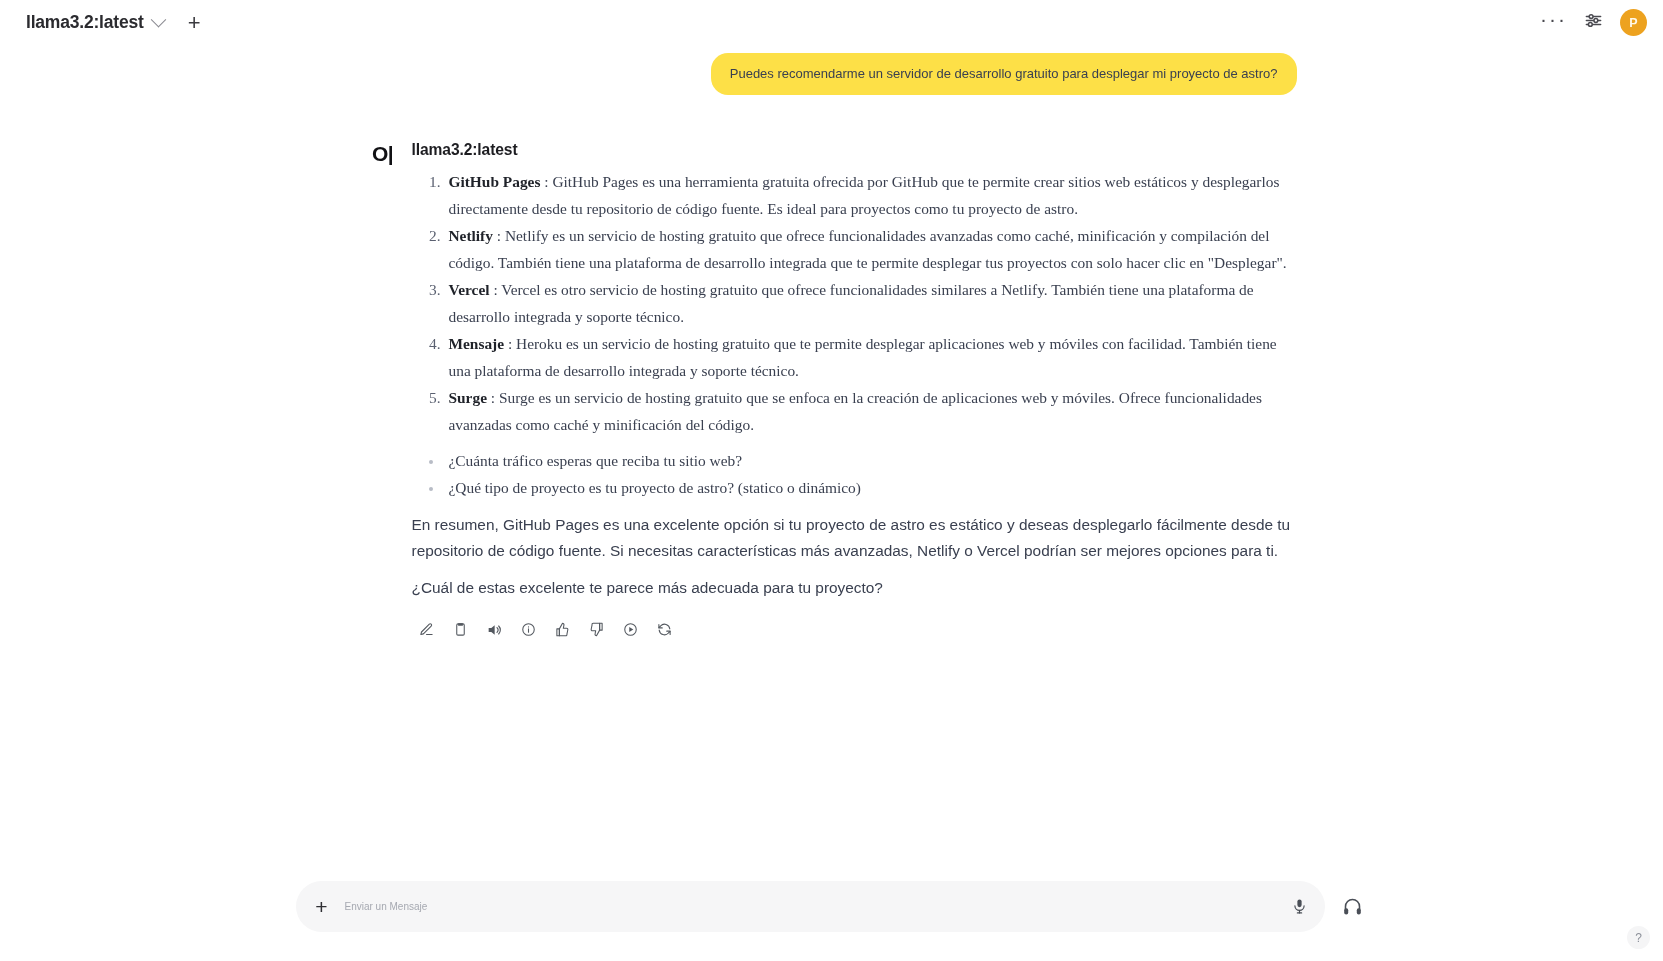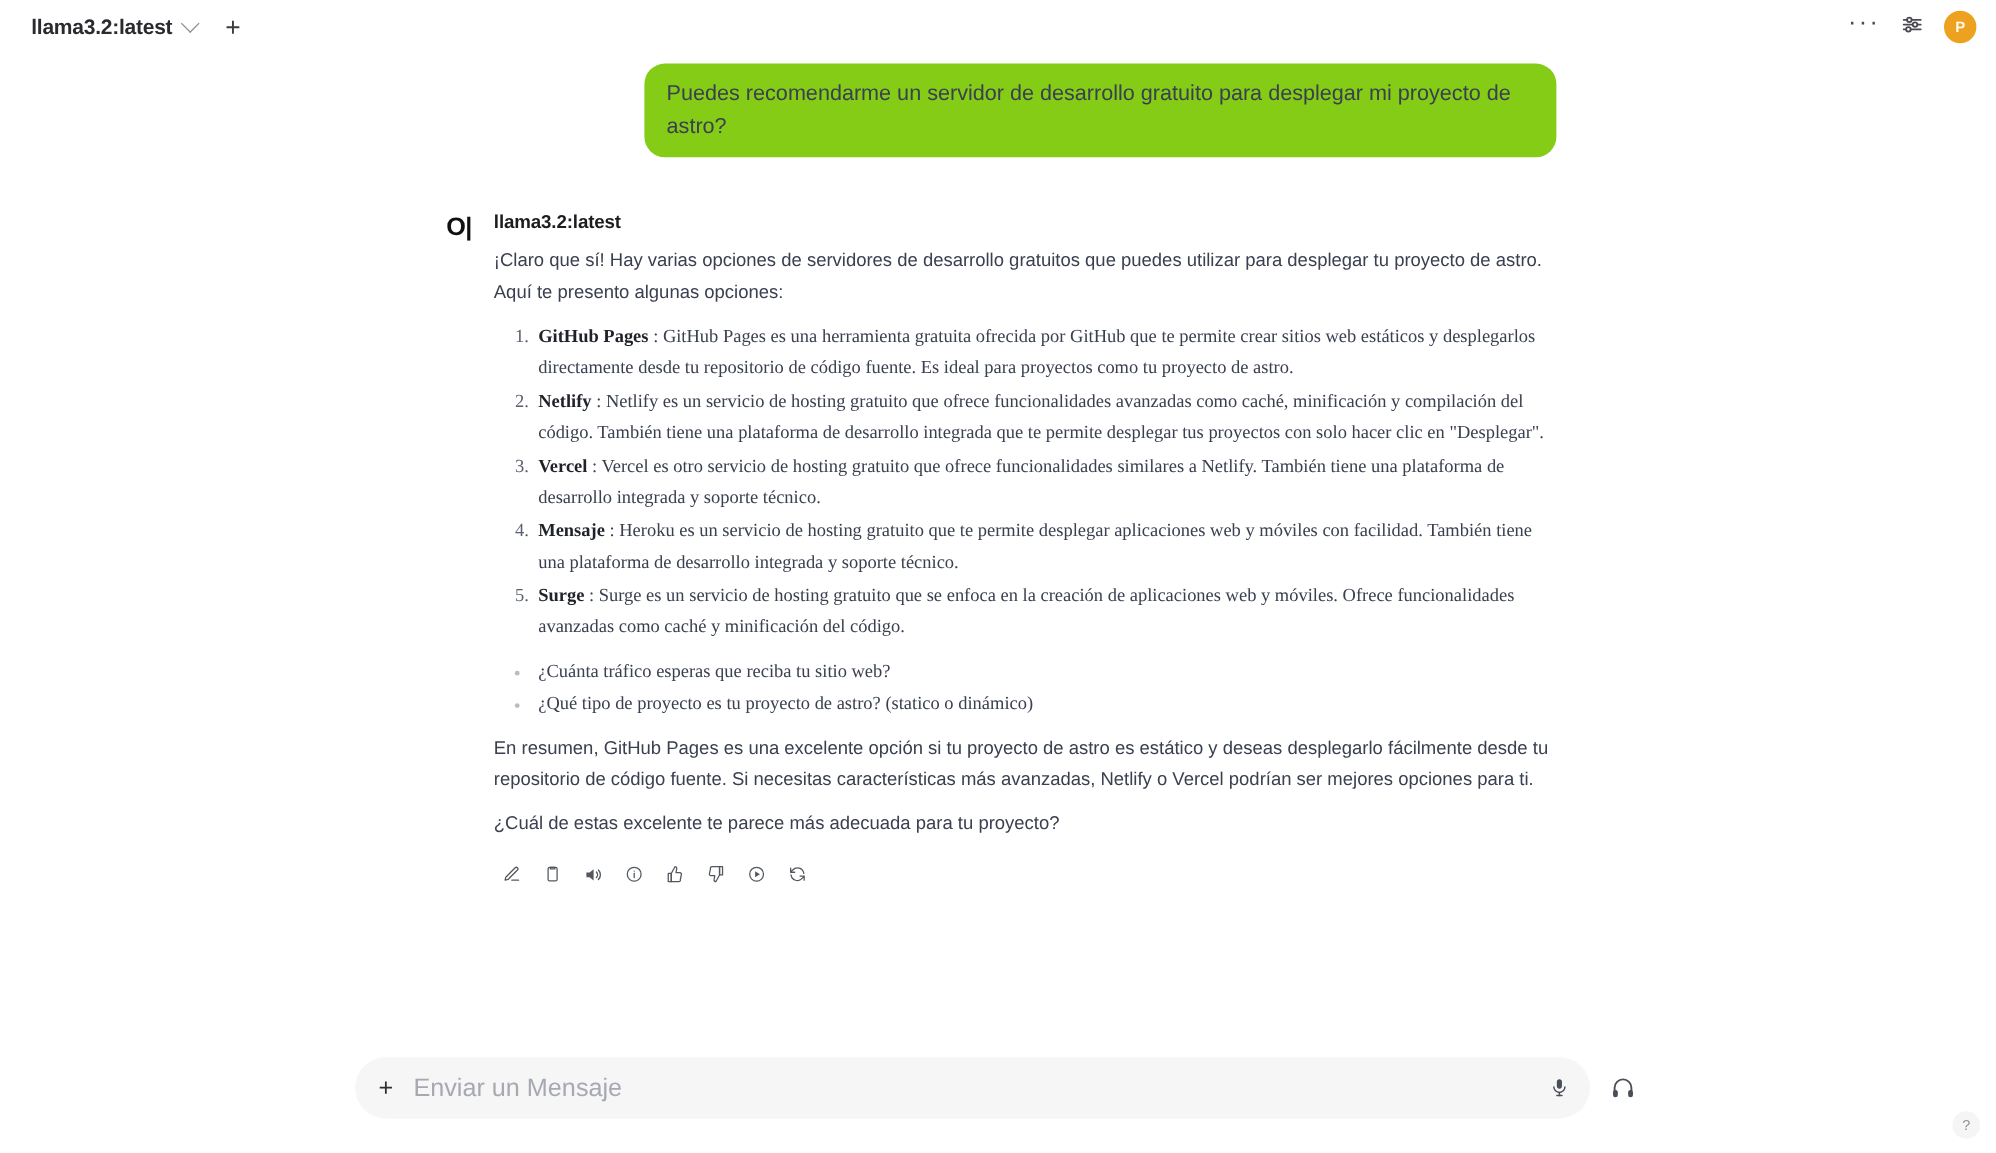--- a/index.html
+++ b/index.html
@@ -90,24 +90,24 @@
   }
   .chat-inner {
     width: 930px;
     margin: 0 auto;
     padding-top: 8px;
   }
 
   
   .user-row { display: flex; justify-content: flex-end; }
   .user-bubble {
-    background: #84cc16;
+    background: #fde047;
     border-radius: 17px;
     padding: 11px 19px;
-    font-size: 18px;
+    font-size: 13px;
     line-height: 1.55;
     color: #3a4050;
     max-width: 760px;
   }
 
   
   .assistant-row {
     display: flex;
     margin-top: 46px;
     padding-left: 1px;
@@ -233,21 +233,21 @@
     width: 22px;
     text-align: center;
     user-select: none;
   }
   .msg-input {
     flex: 1;
     border: none;
     outline: none;
     background: transparent;
     font-family: "Liberation Sans", sans-serif;
-    font-size: 21px;
+    font-size: 10px;
     color: #3a4050;
   }
   .msg-input::placeholder { color: #a6a9b1; }
   .mic-btn, .headphone-btn {
     cursor: pointer;
     display: flex;
     align-items: center;
     justify-content: center;
     color: #4a4f57;
   }
@@ -310,21 +310,20 @@
     <div class="assistant-row">
 
       <div class="bot-avatar">
         <span class="ollama-mark">O|</span>
       </div>
 
       <div class="assistant-body">
 
         <div class="assistant-name">llama3.2:latest</div>
 
-        <p>¡Claro que sí! Hay varias opciones de servidores de desarrollo gratuitos que puedes utilizar para desplegar tu proyecto de astro. Aquí te presento algunas opciones:</p>
 
         <ol>
           <li>
             <b>GitHub Pages</b><span> : GitHub Pages es una herramienta gratuita ofrecida por GitHub que te permite crear sitios web estáticos y desplegarlos directamente desde tu repositorio de código fuente. Es ideal para proyectos como tu proyecto de astro.</span>
           </li>
           <li>
             <b>Netlify</b><span> : Netlify es un servicio de hosting gratuito que ofrece funcionalidades avanzadas como caché, minificación y compilación del código. También tiene una plataforma de desarrollo integrada que te permite desplegar tus proyectos con solo hacer clic en "Desplegar".</span>
           </li>
           <li>
             <b>Vercel</b><span> : Vercel es otro servicio de hosting gratuito que ofrece funcionalidades similares a Netlify. También tiene una plataforma de desarrollo integrada y soporte técnico.</span>

